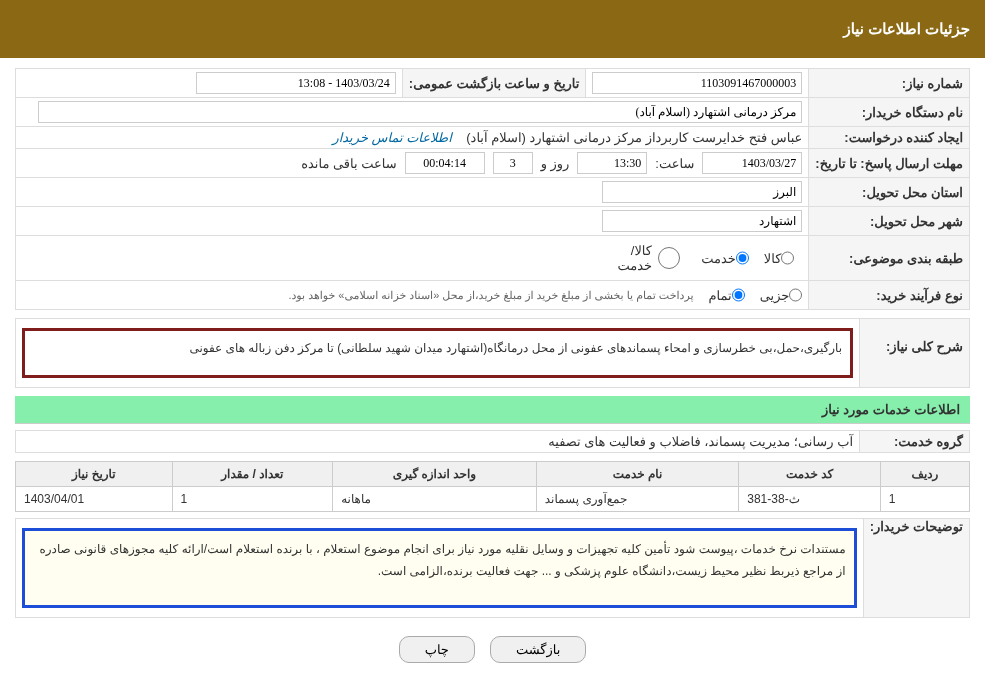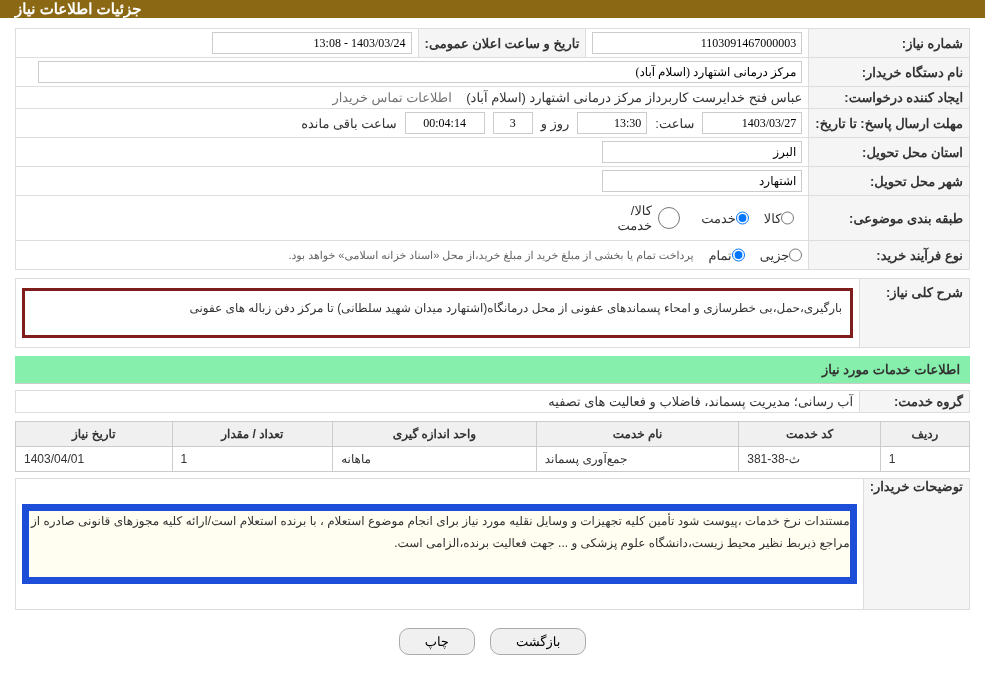--- a/index.html
+++ b/index.html
@@ -12,33 +12,34 @@
     }
     .page-container {
       width: 985px;
       min-height: 691px;
       background: #fff;
       margin: 0 auto;
     }
     .header-bar {
       background: #8B6914;
       color: #fff;
-      text-align: left;
-      padding: 0 15px;
+      text-align: right;
+      padding: 20px 15px;
       font-size: 15px;
       font-weight: bold;
     }
     .main-content {
       padding: 10px 15px;
       background: #fff;
     }
     .link-blue {
-      color: #737373;
+      color: #0369a1;
       text-decoration: none;
       cursor: pointer;
+      font-style: italic;
     }
     .radio-group {
       display: flex;
       gap: 15px;
       align-items: center;
       padding: 4px 8px;
       flex: 1;
     }
     .radio-item {
       display: flex;
@@ -76,22 +77,23 @@
     }
     .service-table td {
       border: 1px solid #ccc;
       padding: 5px 8px;
       text-align: left;
     }
     .service-table tr:nth-child(even) td {
       background: #fafafa;
     }
     .notes-box {
-      border: 7px solid #1d4ed8;
-      margin: 22px 0;
+      border: 3px solid #1d4ed8;
+      padding: 8px;
+      margin: 6px 0;
       background: #fffef0;
       min-height: 80px;
       line-height: 1.8;
       font-size: 12px;
     }
     .button-bar {
       display: flex;
       justify-content: center;
       gap: 15px;
       padding: 10px 0;
@@ -147,21 +149,21 @@
     <table class="info-table">
       <tbody>
           <tr>
         <td class="lbl" style="width:110px;">
           <span>شماره نیاز:</span>
         </td>
         <td class="val" style="width:220px;">
           <input type="text" style="font-size: 12px; width: 210px; border: 1px solid rgb(204, 204, 204); padding: 2px 5px; height: 22px; font-family: Tahoma;" value="1103091467000003">
         </td>
         <td class="lbl" style="width:150px;">
-          <span>تاریخ و ساعت اعلان عمومی:</span>
+          <span>تاریخ و ساعت بازگشت عمومی:</span>
         </td>
         <td class="val">
           <input type="text" style="font-size: 12px; width: 200px; border: 1px solid rgb(204, 204, 204); padding: 2px 5px; height: 22px; font-family: Tahoma;" value="1403/03/24 - 13:08">
         </td>
       </tr>
       <tr>
         <td class="lbl">
           <span>نام دستگاه خریدار:</span>
         </td>
         <td class="val" colspan="3">
@@ -248,21 +250,21 @@
             <span style="color:#666;font-size:11px;">پرداخت تمام یا بخشی از مبلغ خرید از مبلغ خرید،از محل «اسناد خزانه اسلامی» خواهد بود.</span>
           </div>
         </td>
       </tr>
     </tbody>
       </table>
 
     <table class="info-table">
       <tbody>
           <tr>
-        <td class="lbl" style="vertical-align:top;padding-top:6px;width:110px;">
+        <td class="lbl" style="vertical-align:top;padding-top:20px;width:110px;">
           <span>شرح کلی نیاز:</span>
         </td>
         <td class="val">
           <div class="description-box">
             <span>بارگیری،حمل،بی خطرسازی و امحاء پسماندهای عفونی از محل درمانگاه(اشتهارد میدان شهید سلطانی) تا مرکز دفن زباله های عفونی</span>
           </div>
         </td>
       </tr>
     </tbody>
       </table>

